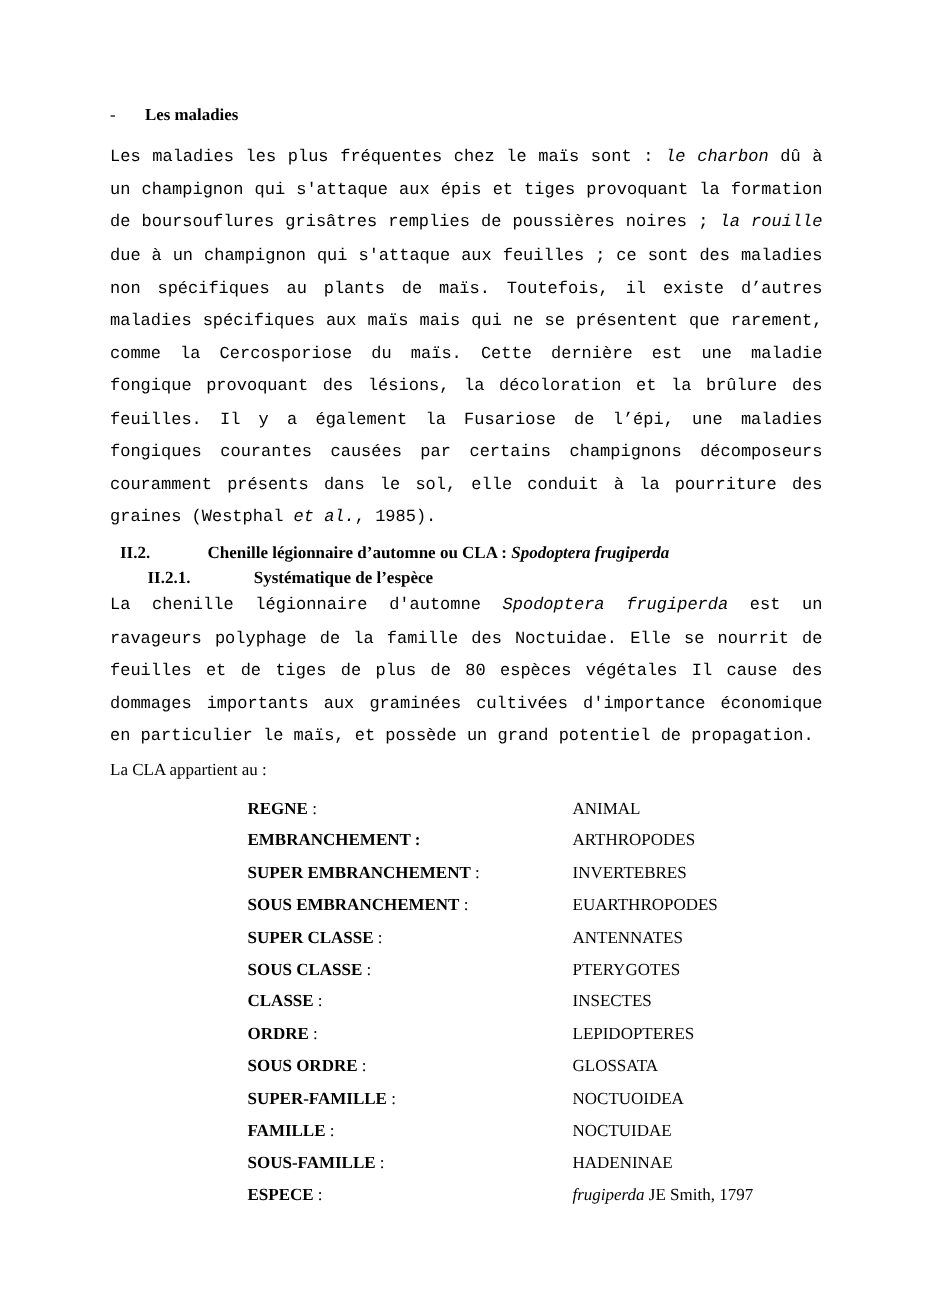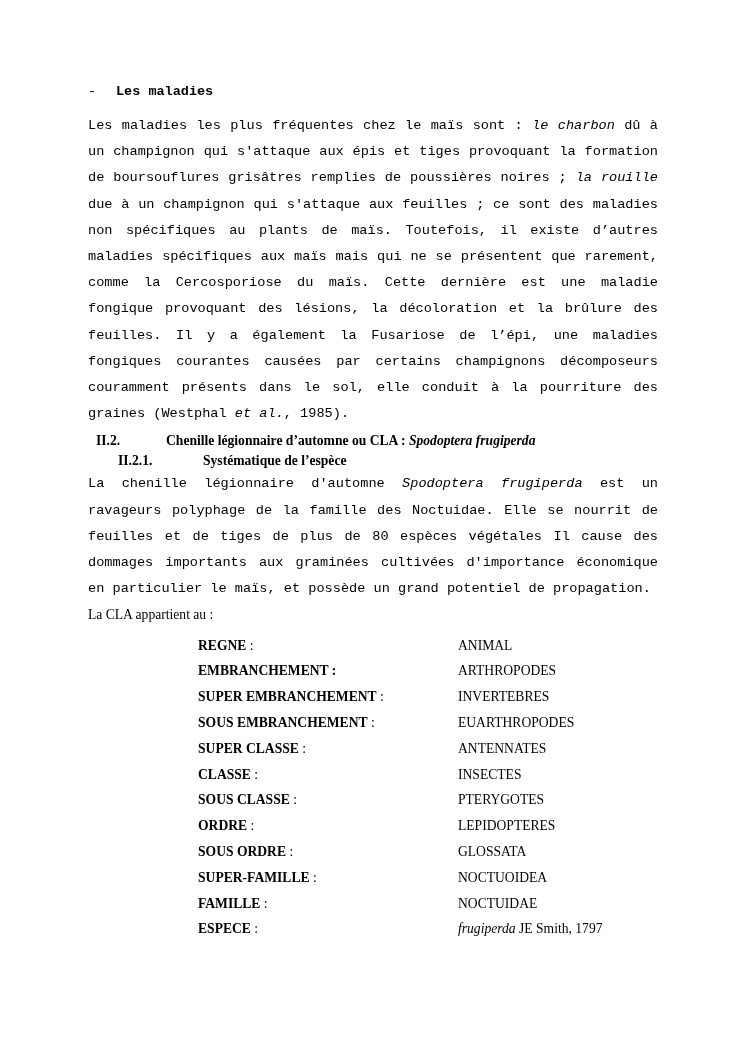--- a/index.html
+++ b/index.html
@@ -27,21 +27,20 @@
     left: 88px;
     top: 84px;
     width: 570px;
   }
   .bullet-heading {
     font-size: 13.5px;
     font-weight: bold;
     margin: 0 0 14px 0;
     padding-left: 20px;
     text-indent: -20px;
-    font-family: Liberation Mono, monospace;
   }
   .bullet-heading .dash {
     font-weight: normal;
     display: inline-block;
     width: 28px;
     text-indent: 0;
   }
   p.body {
     font-size: 13.6px;
     line-height: 26.2px;
@@ -148,44 +147,48 @@
         </tr>
         <tr>
           <td class="rank"><span>SOUS EMBRANCHEMENT</span><span class="colon"> :</span></td>
           <td class="value"><span class="it"></span><span>EUARTHROPODES</span></td>
         </tr>
         <tr>
           <td class="rank"><span>SUPER CLASSE</span><span class="colon"> :</span></td>
           <td class="value"><span class="it"></span><span>ANTENNATES</span></td>
         </tr>
         <tr>
+          <td class="rank"><span>SOUS CLASSE</span><span class="colon"> :</span></td>
+          <td class="value"><span class="it"></span><span>PTERYGOTES</span></td>
+        </tr>
+        <tr>
           <td class="rank"><span>CLASSE</span><span class="colon"> :</span></td>
           <td class="value"><span class="it"></span><span>INSECTES</span></td>
-        </tr>
-        <tr>
-          <td class="rank"><span>SOUS CLASSE</span><span class="colon"> :</span></td>
-          <td class="value"><span class="it"></span><span>PTERYGOTES</span></td>
         </tr>
         <tr>
           <td class="rank"><span>ORDRE</span><span class="colon"> :</span></td>
           <td class="value"><span class="it"></span><span>LEPIDOPTERES</span></td>
         </tr>
         <tr>
           <td class="rank"><span>SOUS ORDRE</span><span class="colon"> :</span></td>
           <td class="value"><span class="it"></span><span>GLOSSATA</span></td>
         </tr>
         <tr>
           <td class="rank"><span>SUPER-FAMILLE</span><span class="colon"> :</span></td>
           <td class="value"><span class="it"></span><span>NOCTUOIDEA</span></td>
         </tr>
         <tr>
           <td class="rank"><span>FAMILLE</span><span class="colon"> :</span></td>
           <td class="value"><span class="it"></span><span>NOCTUIDAE</span></td>
         </tr>
         <tr>
+          <td class="rank"><span>SOUS-FAMILLE</span><span class="colon"> :</span></td>
+          <td class="value"><span class="it"></span><span>HADENINAE</span></td>
+        </tr>
+        <tr>
           <td class="rank"><span>ESPECE</span><span class="colon"> :</span></td>
           <td class="value"><span class="it">frugiperda</span><span> JE Smith, 1797</span></td>
         </tr>
       </tbody>
     </table>
 
   </div>
 
 </div>
 

